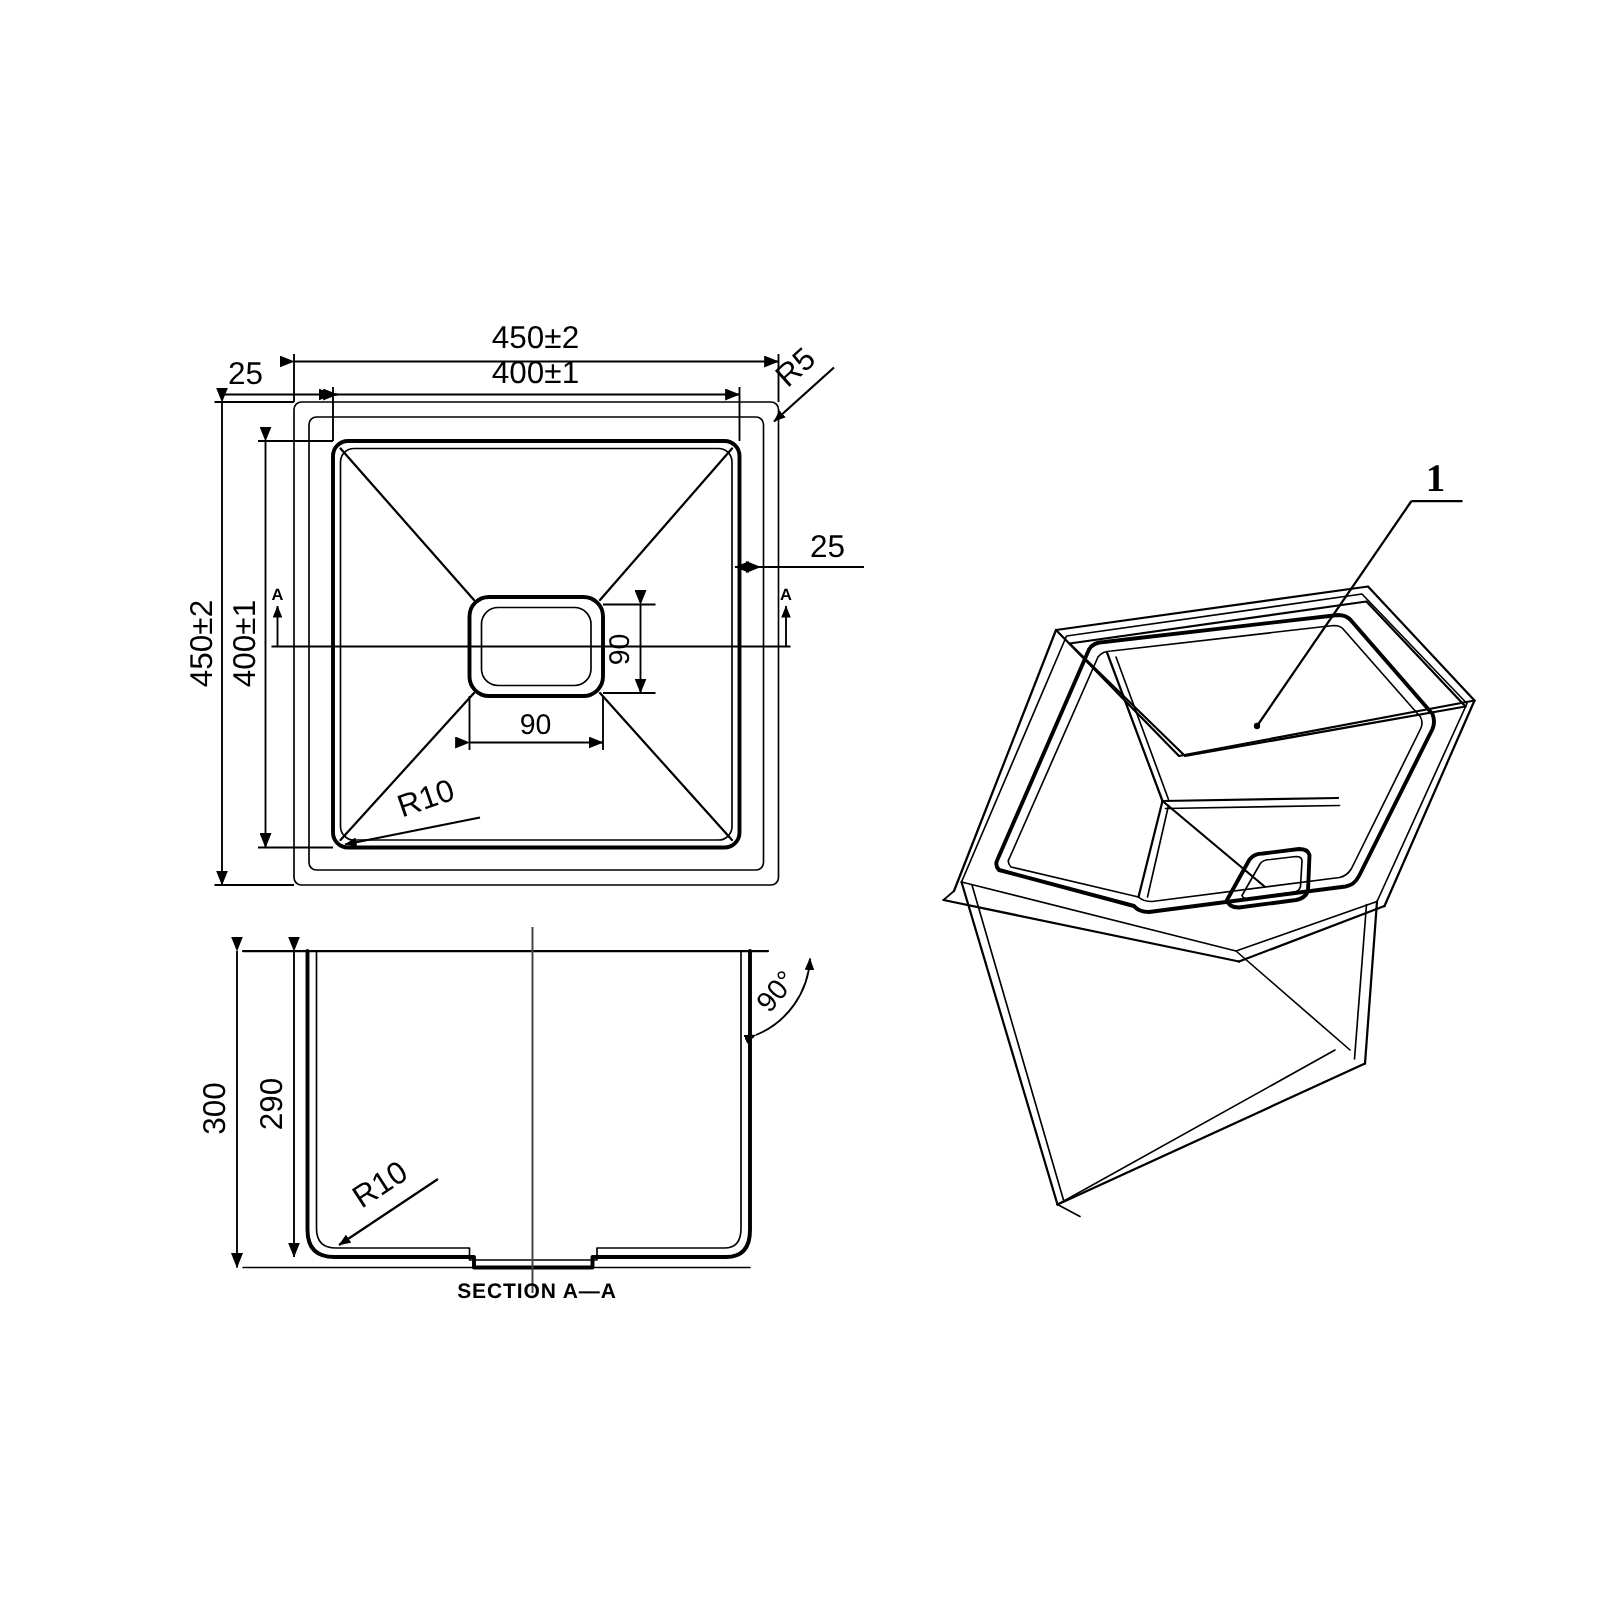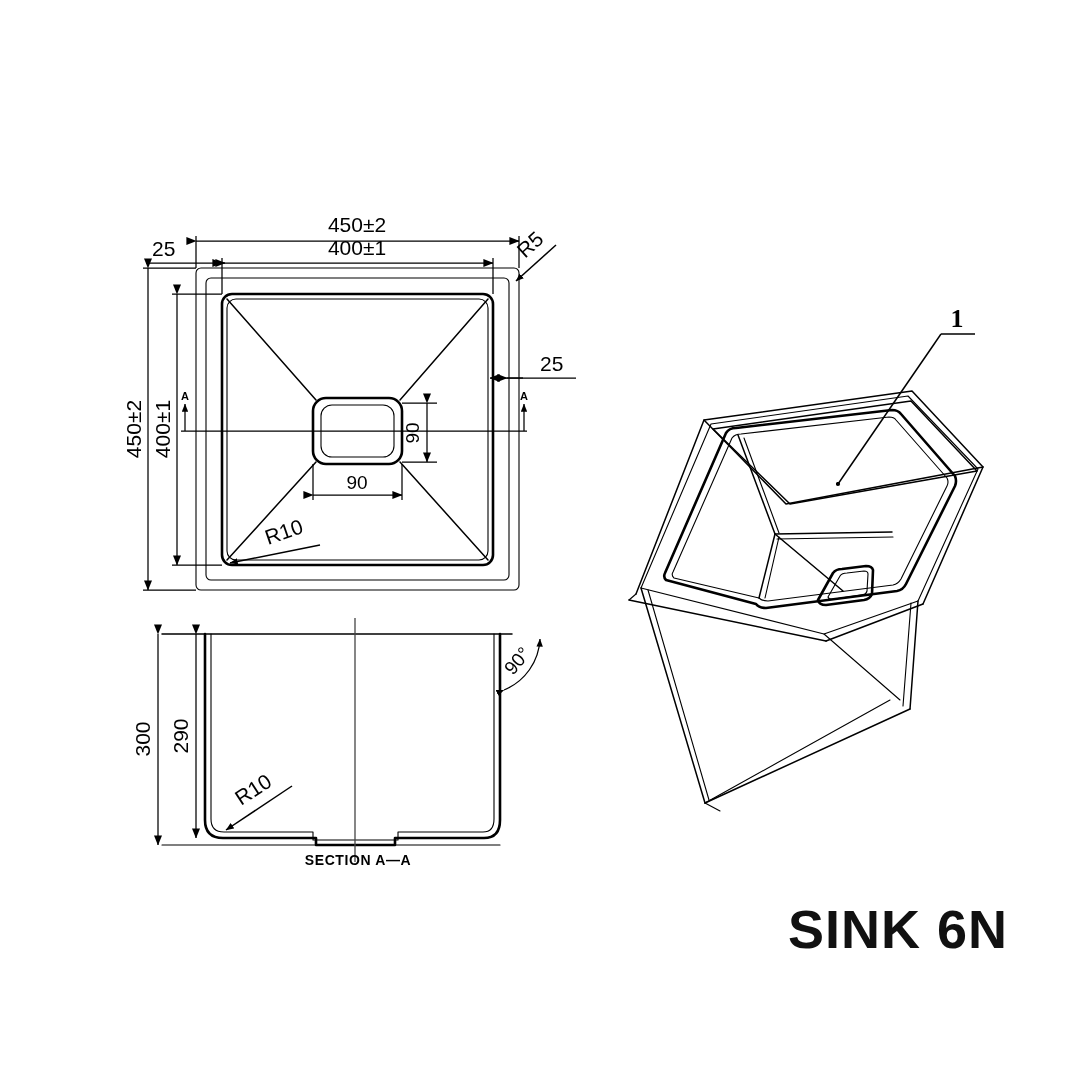--- a/index.html
+++ b/index.html
@@ -299,15 +299,14 @@
     </g>
 
     <g>
       <line x1="838" y1="484" x2="941" y2="334" class="lead" marker-start="url(#dot)"></line>
       <line x1="941" y1="334" x2="975" y2="334" class="lead"></line>
       <text class="callout" x="957" y="327" text-anchor="middle">1</text>
     </g>
 
   </svg>
 
-  <div class="title-text">SINK 6N</div>
 
 </div>
 
 </body></html>

